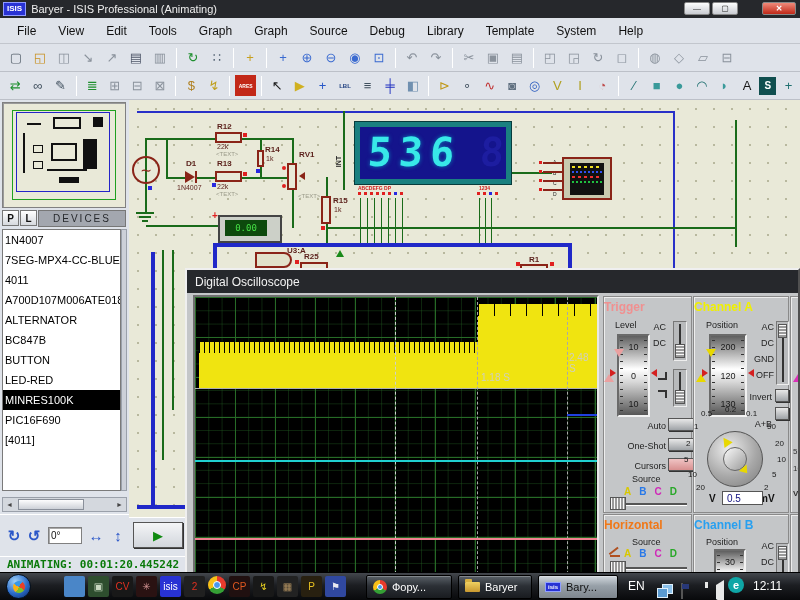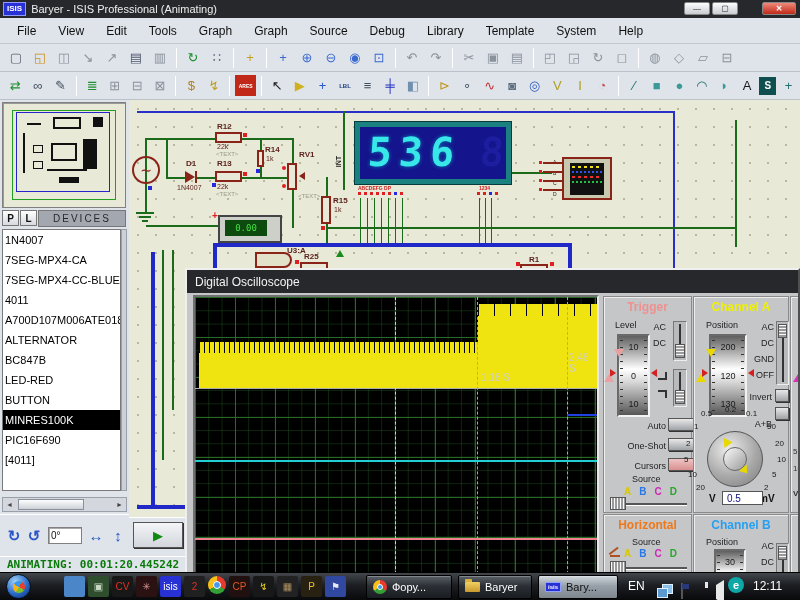--- a/index.html
+++ b/index.html
@@ -138,21 +138,21 @@
   .centerline{left:200px;top:0;width:0;height:100%;border-left:1px dashed #cfcfcf;}
   .cursorline{width:0;height:100%;top:0;border-left:1px dashed #a8a8a8;}
   .wave-y{background:var(--scope_yellow);}
   .wave-notch-dense{background:repeating-linear-gradient(90deg,#000 0 1px,transparent 1px 5px);}
   .wave-notch-sparse{background:repeating-linear-gradient(90deg,#000 0 1px,transparent 1px 16px);}
   .trace{height:2px;}
   .cur-label{position:absolute;color:#cfcfbc;font-size:10px;font-family:"Liberation Sans",sans-serif;}
 
   .panel{position:absolute;left:414px;top:25px;width:201px;height:311px;background:#c4c6c8;}
   .sect{position:absolute;border:1px solid #8a8a8a;box-shadow:inset 1px 1px 0 #ededed;}
-  .sect-title{position:absolute;top:3px;width:100%;text-align:center;font-size:12px;font-weight:bold;}
+  .sect-title{position:absolute;top:3px;width:100%;font-size:12px;font-weight:bold;}
   .t-trig{color:var(--trigger_title);}
   .t-cha{color:var(--channel_a_title);}
   .t-hor{color:var(--horizontal_title);}
   .t-chb{color:var(--channel_b_title);}
   .plabel{position:absolute;font-size:9px;color:#222;}
   .vslider{position:absolute;background:linear-gradient(180deg,#5f5f5f,#ffffff 42%,#d8d8d8 58%,#565656);
            border:2px solid;border-color:#6a6a6a #f2f2f2 #f2f2f2 #6a6a6a;display:flex;flex-direction:column;
            justify-content:space-between;align-items:center;padding:6px 0;}
   .vslider::before,.vslider::after{content:"";position:absolute;top:4px;bottom:4px;width:3px;
            background:repeating-linear-gradient(180deg,#333 0 1px,transparent 1px 7px);}
@@ -373,28 +373,27 @@
       <i class="pv" style="left:56px;top:74px;width:20px;height:6px"></i>
       <i class="pv" style="left:90px;top:14px;width:10px;height:10px"></i>
     </div>
     <div class="pl-row">
       <span class="pl-btn">P</span>
       <span class="pl-btn">L</span>
       <span class="dev-header">DEVICES</span>
     </div>
     <div class="dev-list">
         <span class="dev-item">1N4007</span>
-        <span class="dev-item">7SEG-MPX4-CA</span>
         <span class="dev-item">7SEG-MPX4-CC-BLUE</span>
         <span class="dev-item">4011</span>
         <span class="dev-item">A700D107M006ATE018</span>
         <span class="dev-item">ALTERNATOR</span>
         <span class="dev-item">BC847B</span>
+        <span class="dev-item">BUTTON</span>
         <span class="dev-item">LED-RED</span>
-        <span class="dev-item">BUTTON</span>
         <span class="dev-item selected">MINRES100K</span>
         <span class="dev-item">PIC16F690</span>
         <span class="dev-item">[4011]</span>
       </div>
     <div class="dev-vscroll"></div>
     <div class="dev-hscroll">
       <span class="hs-arrow">◄</span>
       <span class="hs-thumb"></span>
       <span class="hs-arrow" style="margin-left:auto">►</span>
     </div>

